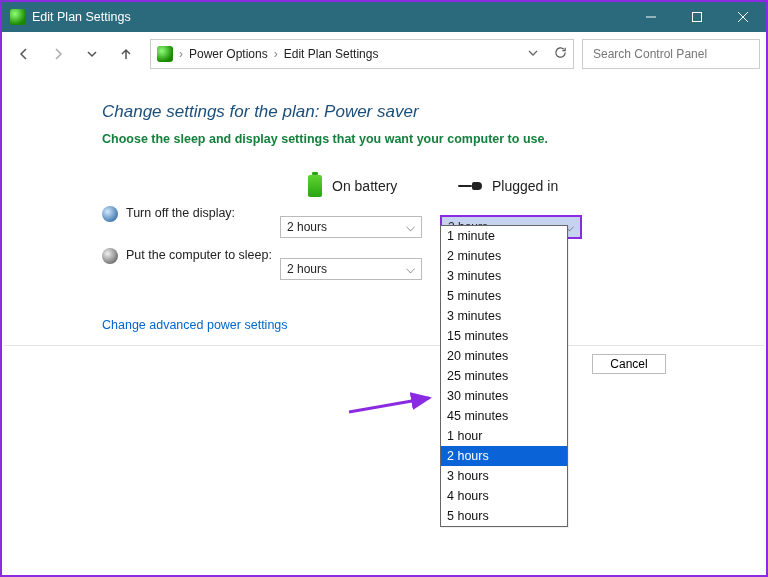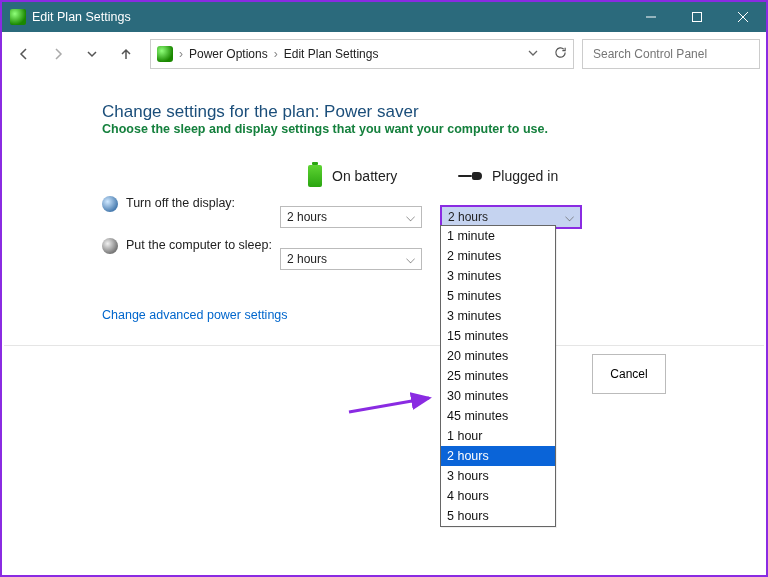--- a/index.html
+++ b/index.html
@@ -73,20 +73,22 @@
     border: none; outline: none; flex: 1; font-size: 12px; color: #333; background: transparent;
   }
   .search-box .sicon { margin-left: 6px; color: #666; width: 14px; height: 14px; }
 
   .content {
     padding: 26px 40px 0 100px;
   }
   .heading {
     color: #1b4e7a;
     font-size: 17px;
+    margin-bottom: 10px;
+    font-style: italic;
   }
   .subtext { color: #15803d; font-size: 12.5px; margin-bottom: 20px; font-weight: bold; }
 
   .cols {
     display: grid;
     grid-template-columns: 178px 160px 160px;
     column-gap: 0;
     align-items: center;
   }
   .col-head {
@@ -140,30 +142,30 @@
 
   .btnbar-sep {
     position: absolute; left: 2px; right: 2px; top: 343px;
     border-top: 1px solid #e5e5e5;
   }
   .btnbar {
     position: absolute; right: 100px; top: 352px;
     display: flex; gap: 8px;
   }
   .btn {
-    width: 74px; height: 40px; border: 1px solid #bbb; background: #fff;
+    width: 74px; height: 20px; border: 1px solid #bbb; background: #fff;
     display: flex; align-items: center; justify-content: center;
     font-size: 12px; cursor: pointer;
   }
 
   
   .dropdown {
     position: absolute;
     left: 438px; top: 223px;
-    width: 116px;
+    width: 128px;
     border: 1px solid #666;
     background: #fff;
     z-index: 10;
     box-shadow: 1px 1px 0 rgba(0,0,0,0.06);
   }
   .dropdown .opt {
     padding: 1px 6px;
     font-size: 12.5px;
     color: #111;
     cursor: pointer;

